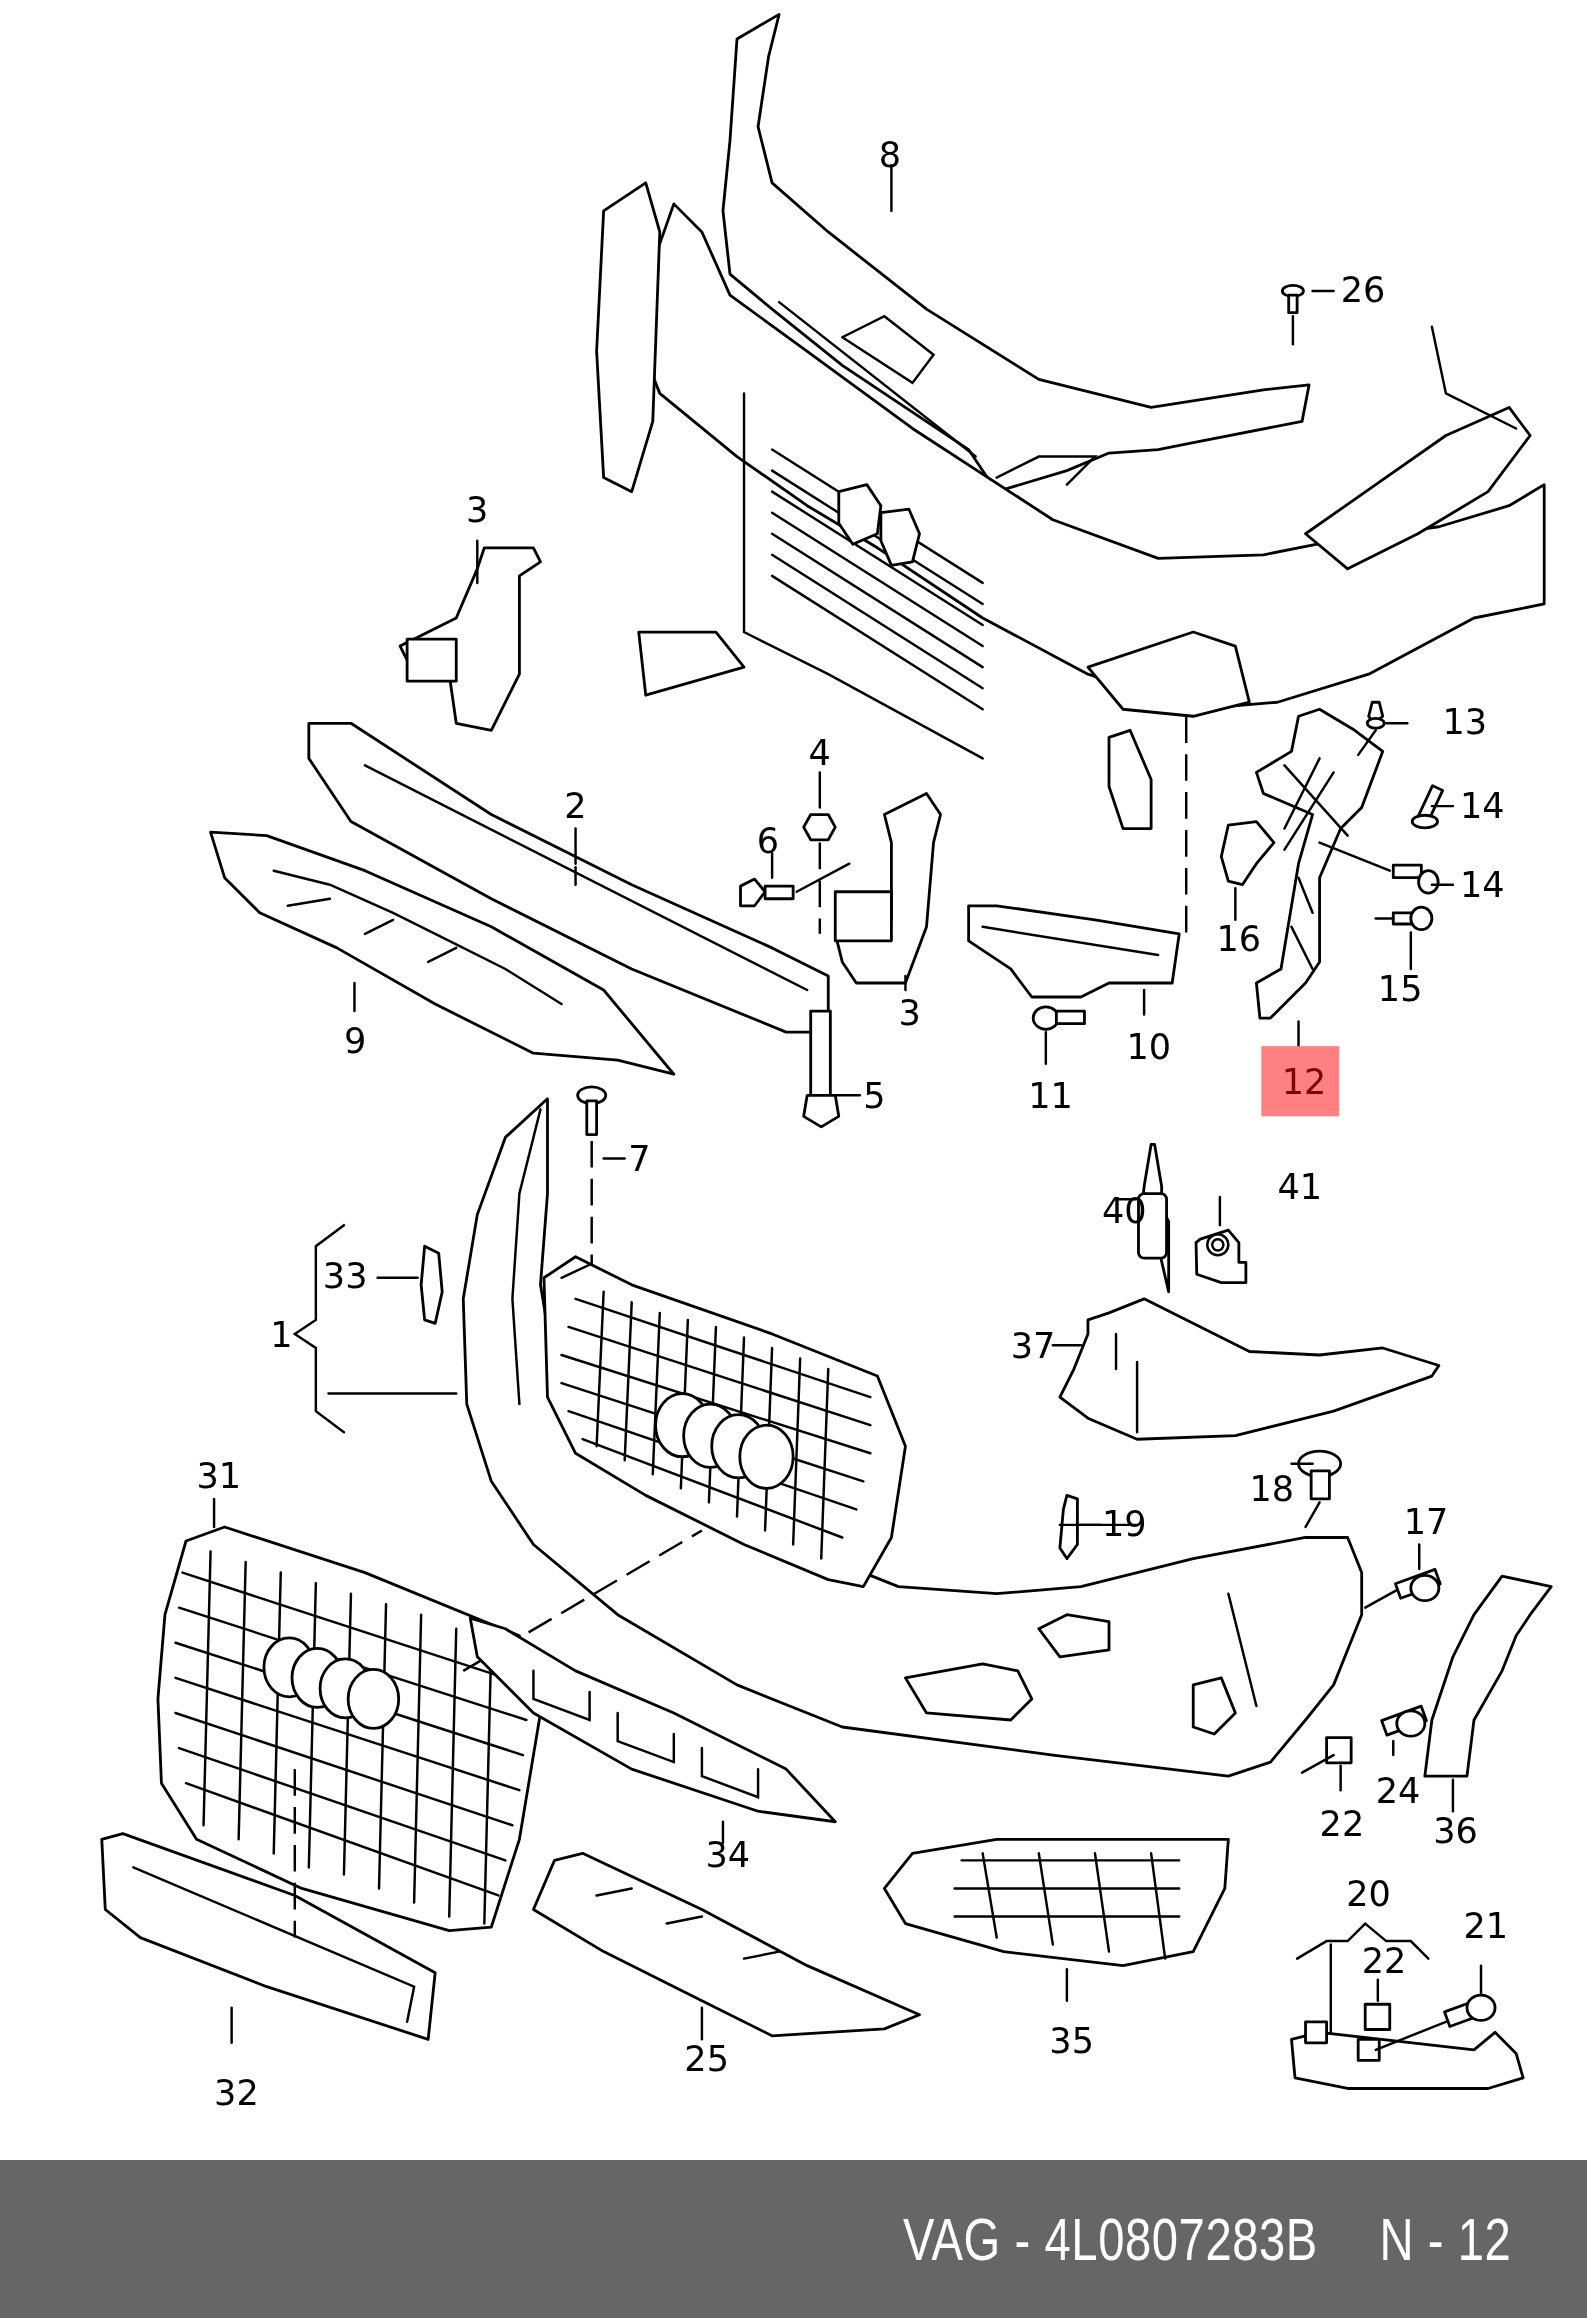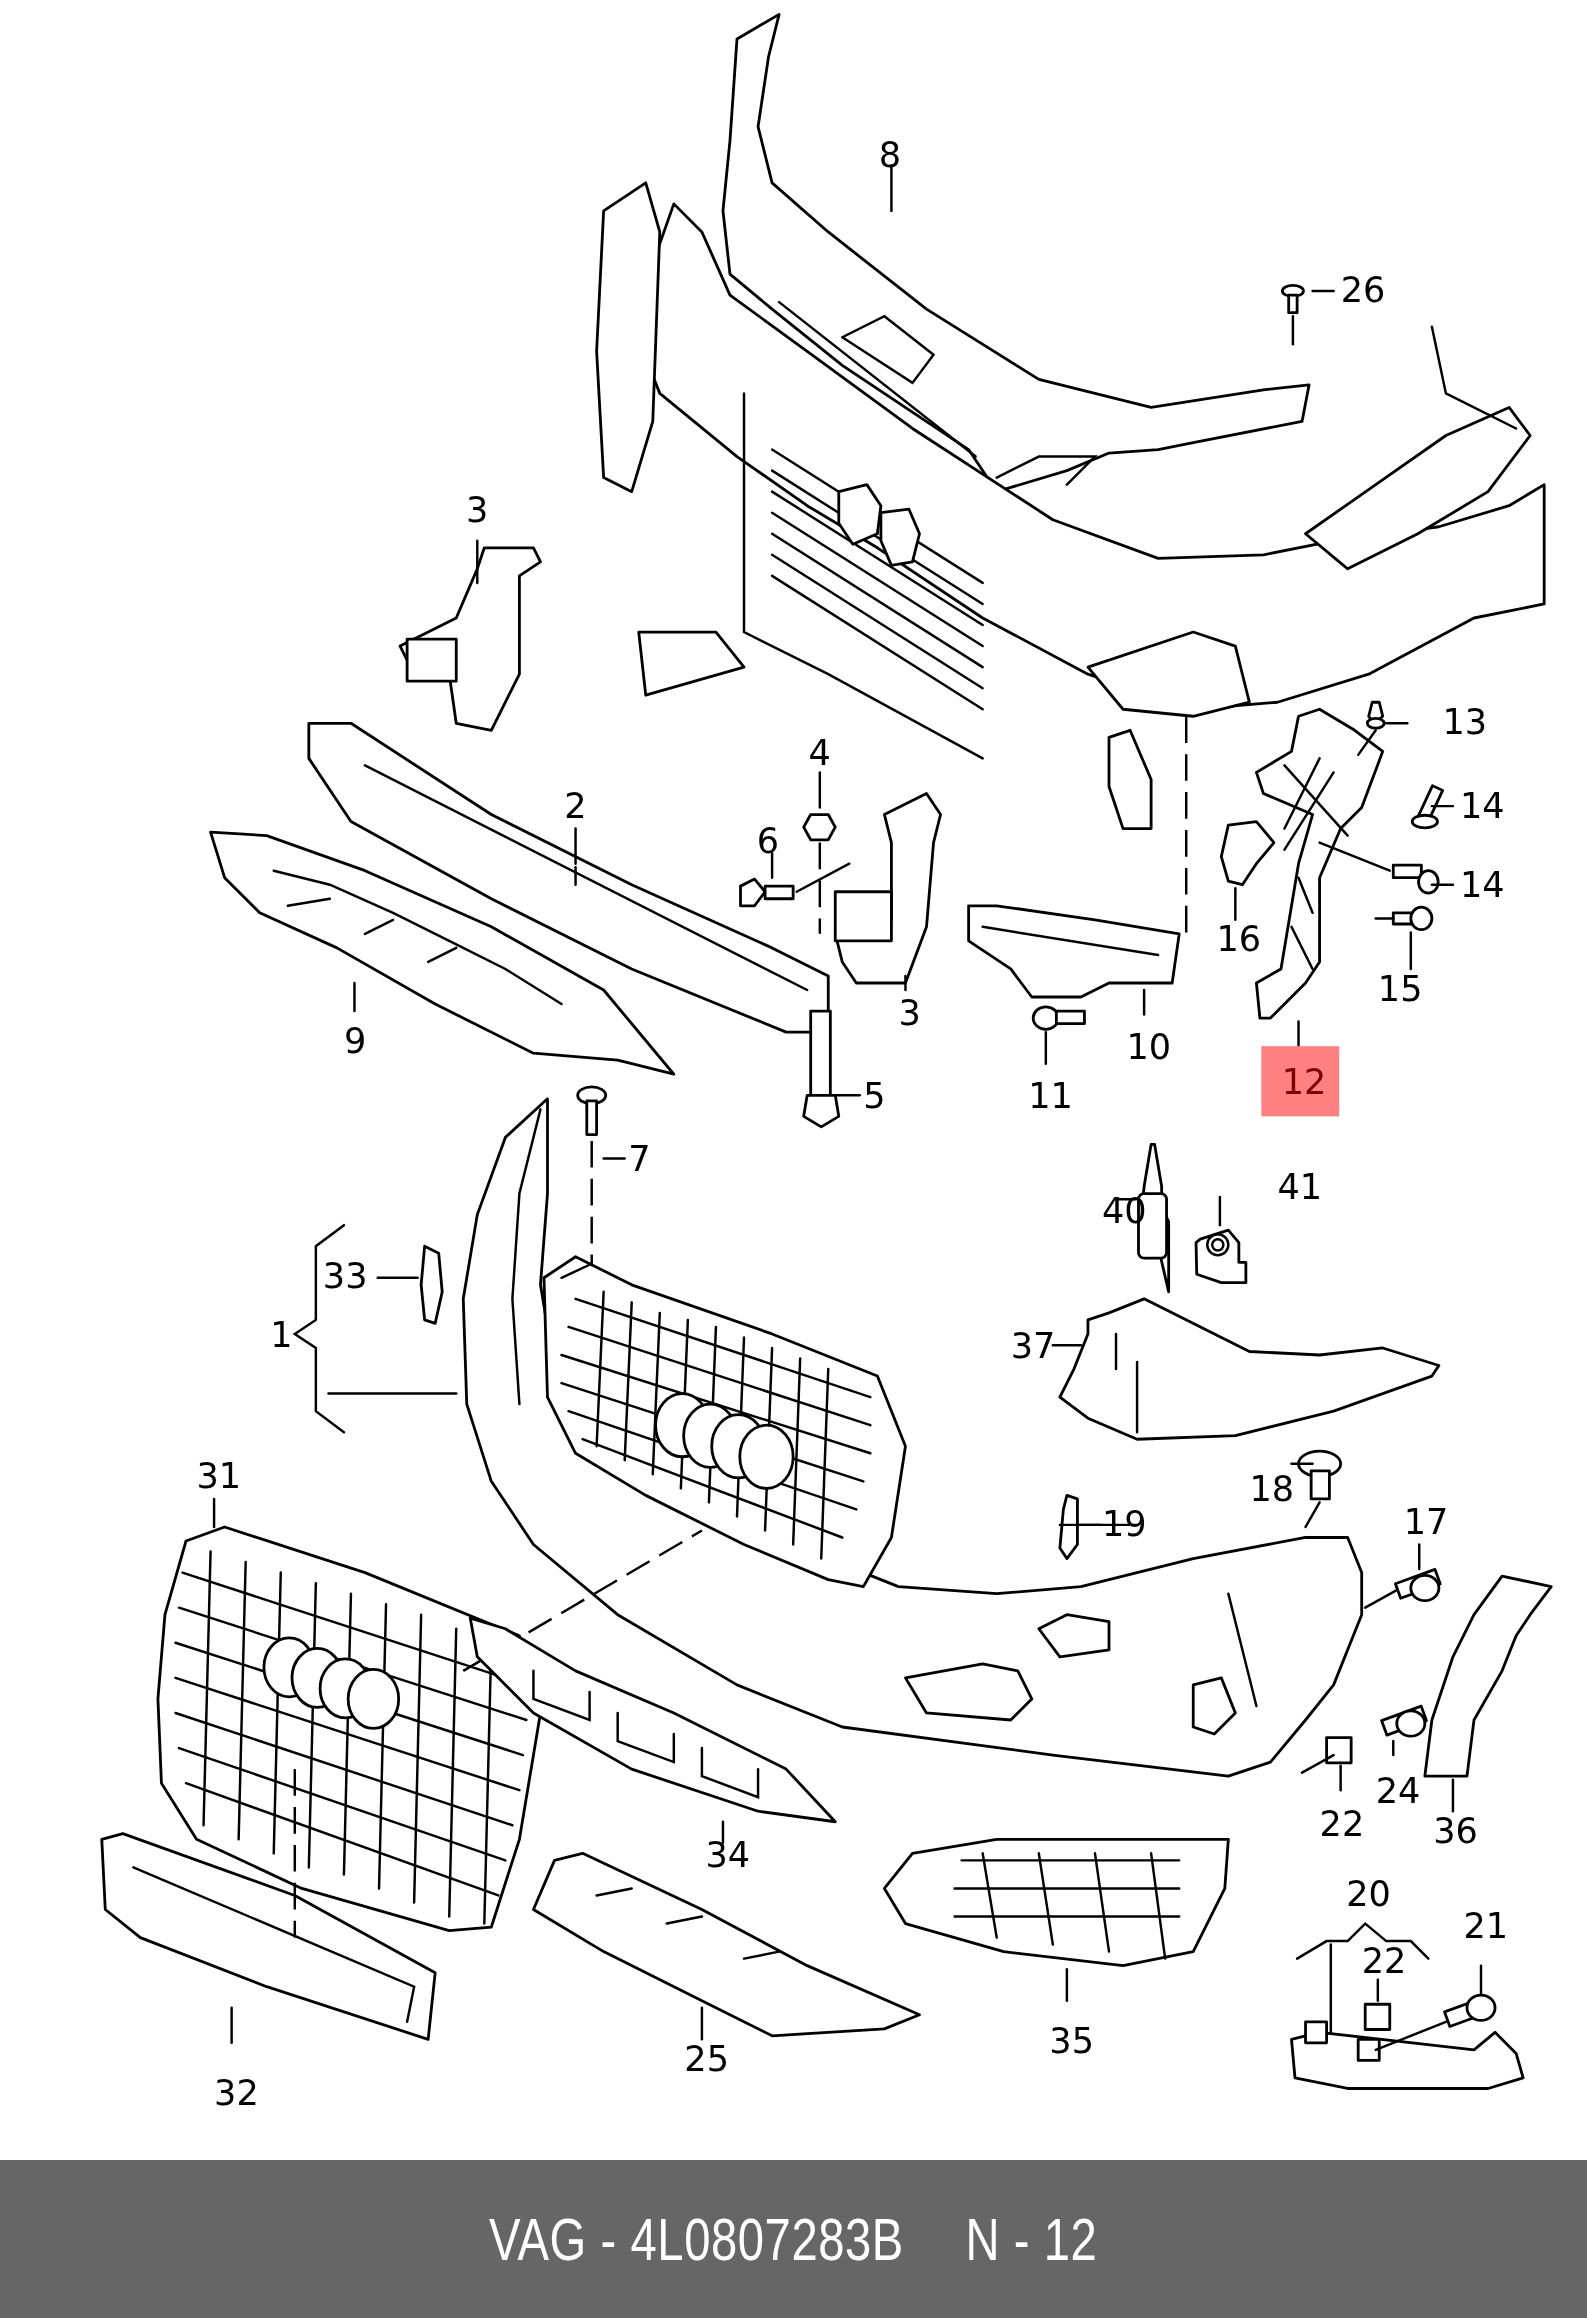--- a/index.html
+++ b/index.html
@@ -5,21 +5,21 @@
   html,body{margin:0;padding:0;background:#fff;}
   body{width:1587px;height:2319px;position:relative;overflow:hidden;font-family:"DejaVu Sans",sans-serif;}
   #diagram{position:absolute;left:0;top:0;width:1587px;height:2159px;}
   #diagram svg{width:100%;height:100%;display:block;}
   .part{fill:#fff;stroke:#000;stroke-width:4;stroke-linejoin:round;stroke-linecap:round;}
   .thin{fill:none;stroke:#000;stroke-width:3.5;stroke-linecap:round;}
   .dash{fill:none;stroke:#000;stroke-width:3.5;stroke-dasharray:38 16;}
   .lbl{font-family:"DejaVu Sans",sans-serif;font-size:50px;fill:#000;}
   .hl-box{fill:#ff8080;}
   .hl-text{fill:#7a0000;}
-  #footer{position:absolute;left:0;top:2160px;width:1587px;height:159px;background:#666666;display:flex;align-items:center;justify-content:center;}
+  #footer{position:absolute;left:0;top:2160px;width:1587px;height:159px;background:#666666;display:flex;align-items:center;justify-content:flex-end;}
   #footer .ft{color:#fff;font-family:"Liberation Sans",sans-serif;font-size:59px;letter-spacing:0.7px;transform:scaleX(0.8);white-space:pre;}
   #footer .gap{display:inline-block;width:77px;}
 </style>
 </head>
 <body>
 
 <div id="diagram">
 <svg viewBox="0 0 2261 3075" xmlns="http://www.w3.org/2000/svg">
 
   <g>

